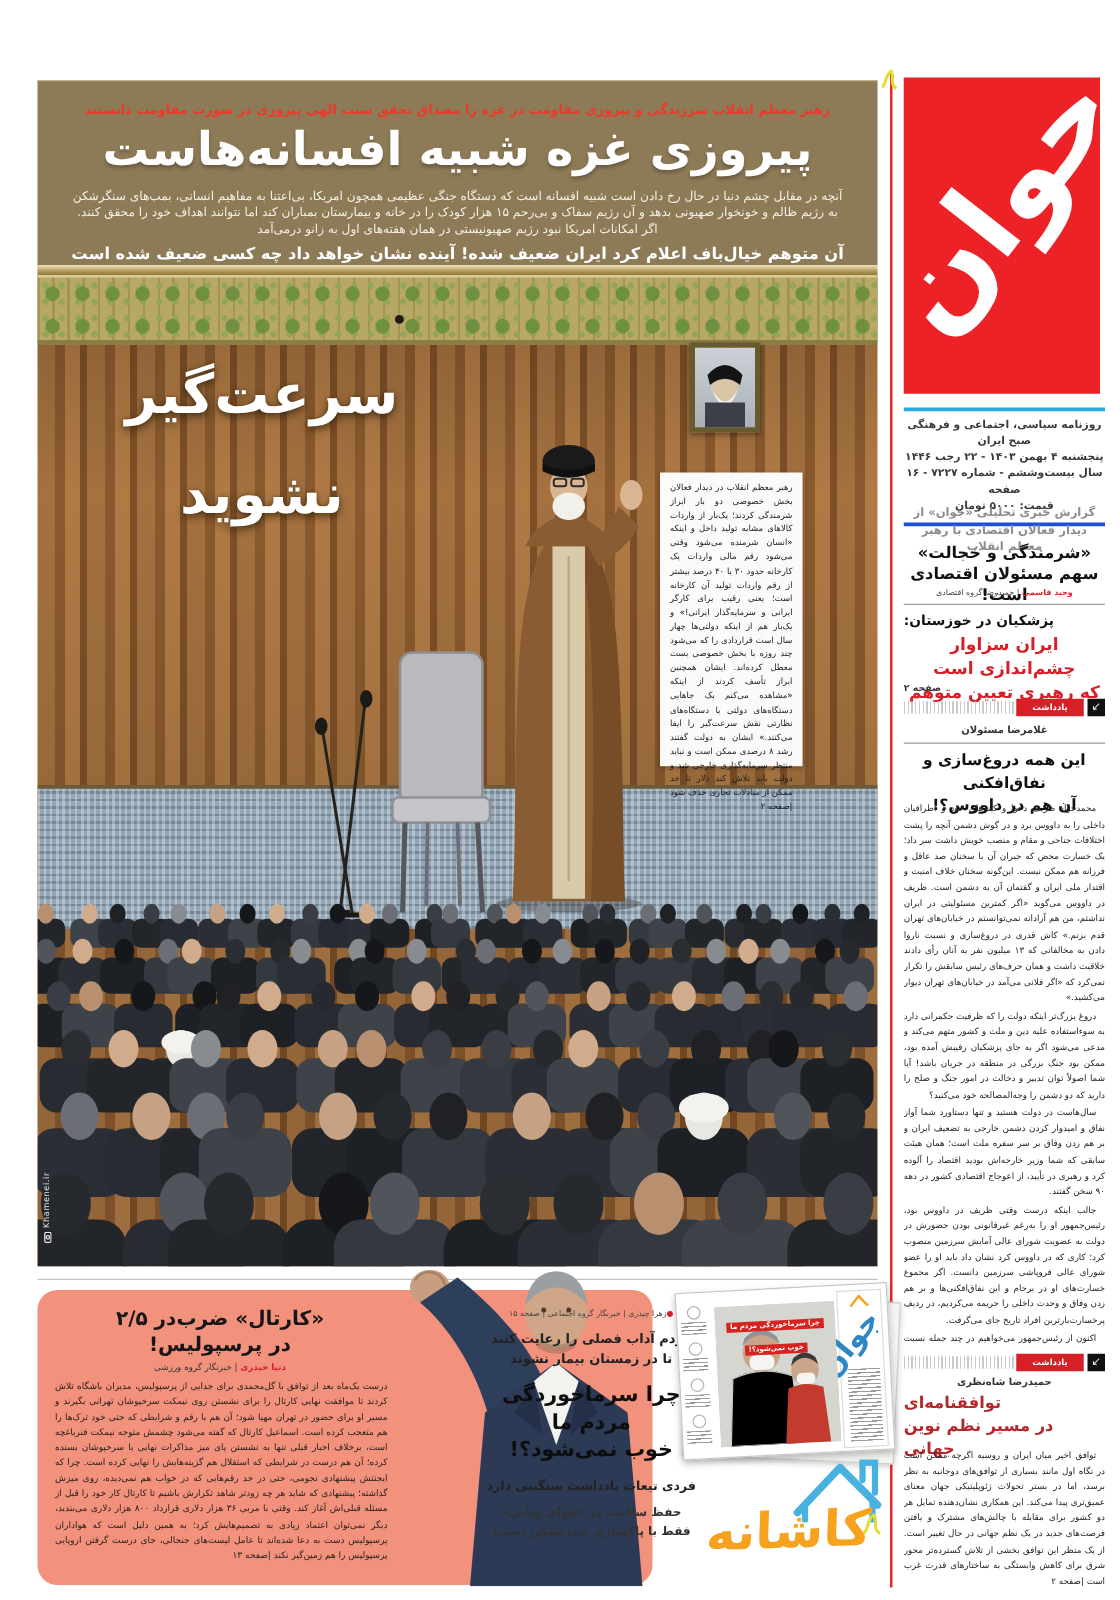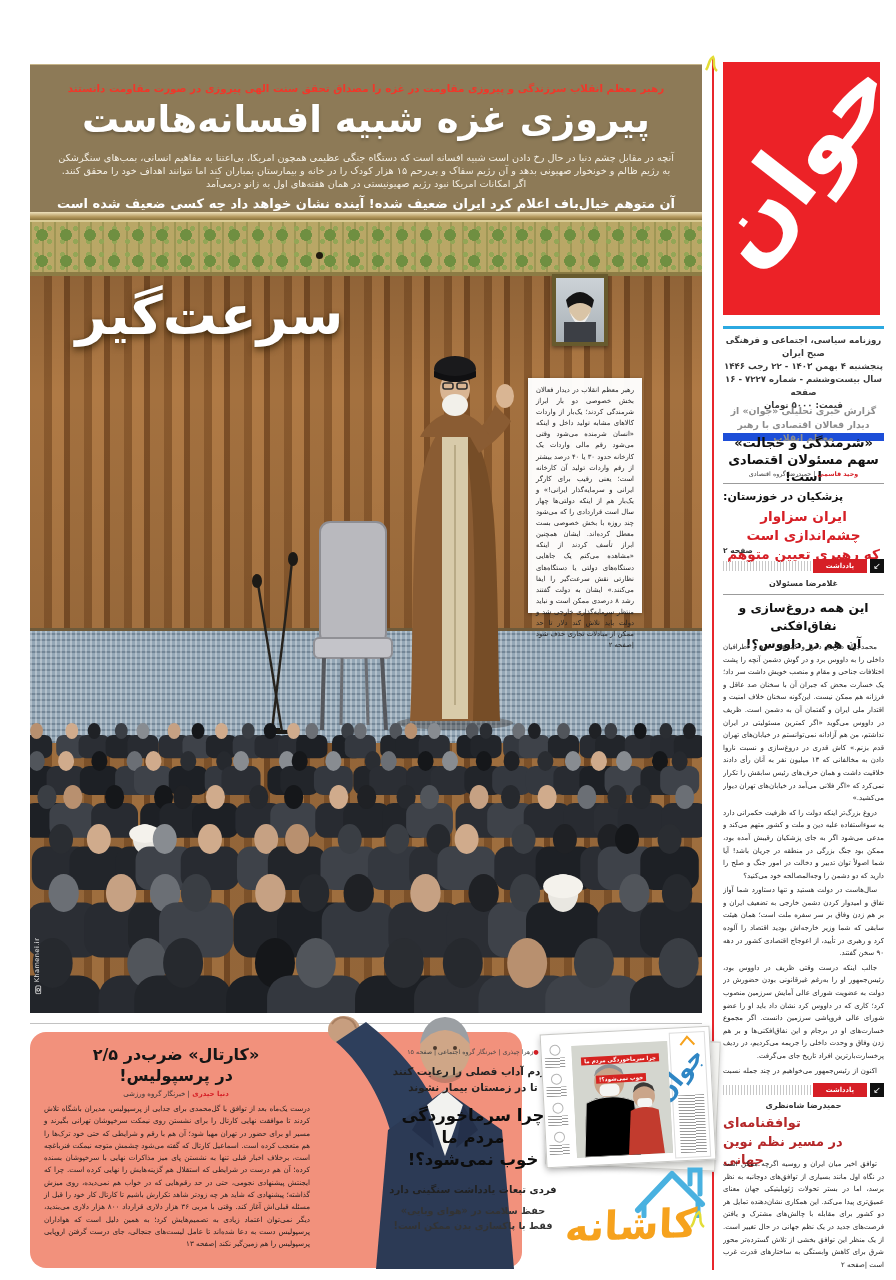--- a/index.html
+++ b/index.html
@@ -5,22 +5,22 @@
   html,body{margin:0;padding:0;background:#e9e9e9;}
   .page{position:relative;width:896px;height:1280px;background:#ffffff;overflow:hidden;
         font-family:"DejaVu Sans",sans-serif;direction:rtl;}
   .abs{position:absolute;}
 
   
   .red-rule{left:712px;top:57px;width:2px;height:1213px;background:#e8262c;}
   .logo-box{left:723px;top:62px;width:157px;height:253px;background:#ec2227;overflow:hidden;}
   .logo-word{position:absolute;left:-28px;top:48px;width:220px;color:#fff;font-size:92px;font-weight:700;
              transform:rotate(-52deg);transform-origin:center;text-align:center;line-height:1;}
-  .info-box{left:723px;top:326px;width:161px;border-top:3px solid #2ba9e1;border-bottom:8px solid #1d4ed8;
-            padding:5px 0 21px;color:#3a3a3a;font-size:8.6px;line-height:13px;font-weight:700;text-align:center;}
+  .info-box{left:723px;top:326px;width:161px;border-top:3px solid #2ba9e1;border-bottom:3px solid #1d4ed8;
+            padding:5px 0 6px;color:#3a3a3a;font-size:8.6px;line-height:13px;font-weight:700;text-align:center;}
   .sb-kicker{left:723px;top:404px;width:161px;color:#8d8d8d;font-size:9.3px;line-height:13.5px;font-weight:700;text-align:center;}
   .sb-head1{left:723px;top:434px;width:161px;color:#111;font-size:13px;line-height:17px;font-weight:700;text-align:center;}
   .sb-byline{left:723px;top:470px;width:161px;font-size:6.4px;color:#444;text-align:center;}
   .byl-red{color:#d61f26;font-weight:700;}
   .sb-div{left:723px;width:161px;height:1px;background:#9b9b9b;}
   .sb-kicker2{left:723px;top:490px;width:161px;color:#111;font-size:11px;font-weight:700;text-align:left;}
   .sb-redhead{left:723px;top:507px;width:161px;color:#d61f26;font-size:13.6px;line-height:19px;font-weight:700;text-align:center;}
   .sb-page{left:723px;top:546px;width:161px;color:#333;font-size:7.5px;font-weight:700;text-align:left;}
   .badge-row{left:723px;width:161px;height:14px;}
   .badge-hatch{position:absolute;left:0;top:2px;right:72px;height:10px;
@@ -51,21 +51,21 @@
   .frieze{position:absolute;left:0;top:0;width:100%;height:50px;background-color:#b9a766;
           background-image:radial-gradient(circle,#6f8f41 32%,transparent 34%),radial-gradient(circle,#93a656 26%,transparent 28%),
           repeating-linear-gradient(90deg,rgba(96,112,44,.30) 0 2px,transparent 2px 12px);
           background-size:24px 26px,13px 13px,auto;border-top:2px solid #d9cb95;border-bottom:4px solid #8c7c45;}
   .carpet{position:absolute;left:0;top:408px;width:100%;height:112px;background-color:#94a7b6;
           background-image:repeating-linear-gradient(90deg,rgba(255,255,255,.30) 0 2px,transparent 2px 5px),
           repeating-linear-gradient(0deg,rgba(30,50,70,.28) 0 2px,transparent 2px 6px);
           border-top:3px solid #6e5a3a;}
   .big-title{position:absolute;left:12px;top:56px;width:335px;color:#fff;font-weight:700;text-align:center;
              text-shadow:0 3px 7px rgba(50,32,8,.8),0 0 2px rgba(70,50,15,.6);}
-  .big-title .l{font-size:54px;line-height:80px;}
+  .big-title .l{font-size:44px;line-height:80px;}
   .portrait{position:absolute;left:522px;top:54px;width:48px;height:64px;background:linear-gradient(#ccd2d7,#a9b1b7);
             border:4px solid #675a2d;box-shadow:0 2px 4px rgba(0,0,0,.4);}
   .sidebox{position:absolute;left:498px;top:158px;width:114px;height:235px;background:rgba(255,255,255,.97);
            padding:7px 8px;box-sizing:border-box;color:#222;font-size:6.8px;line-height:11.1px;text-align:justify;
            box-shadow:0 1px 4px rgba(0,0,0,.35);}
   .credit{position:absolute;left:-21px;top:742px;transform:rotate(-90deg);transform-origin:center;color:#e4e4e4;
           font-size:6.5px;letter-spacing:.5px;direction:ltr;display:flex;align-items:center;gap:3px;}
   .dot-knob{position:absolute;left:286px;top:32px;width:7px;height:7px;border-radius:50%;background:#201a10;}
 
   
@@ -447,20 +447,21 @@
         <rect x="448.40997935424093" y="260.5" width="97.5" height="72.5" rx="22.5" fill="#34383f"></rect>
         <ellipse cx="497.15997935424093" cy="248" rx="20" ry="25" fill="#b8906f"></ellipse>
         <rect x="515.1872217850574" y="260.5" width="97.5" height="72.5" rx="22.5" fill="#3e4249"></rect>
         <ellipse cx="563.9372217850574" cy="248" rx="20" ry="25" fill="#3a3e44"></ellipse>
         <rect x="599.9441529600368" y="260.5" width="97.5" height="72.5" rx="22.5" fill="#22252a"></rect>
         <ellipse cx="648.6941529600368" cy="248" rx="20" ry="25" fill="#3a3e44"></ellipse>
       </svg>
 
     <div class="big-title">
       <div class="l">سرعت‌گیر</div>
+      <div class="l">نشوید</div>
     </div>
 
     <div class="sidebox">رهبر معظم انقلاب در دیدار فعالان بخش خصوصی دو بار ابراز شرمندگی کردند؛ یک‌بار از واردات کالاهای مشابه تولید داخل و اینکه «انسان شرمنده می‌شود وقتی می‌شود رقم مالی واردات یک کارخانه حدود ۳۰ یا ۴۰ درصد بیشتر از رقم واردات تولید آن کارخانه است؛ یعنی رقیب برای کارگر ایرانی و سرمایه‌گذار ایرانی!» و یک‌بار هم از اینکه دولتی‌ها چهار سال است قراردادی را که می‌شود چند روزه با بخش خصوصی بست معطل کرده‌اند. ایشان همچنین ابراز تأسف کردند از اینکه «مشاهده می‌کنم یک جاهایی دستگاه‌های دولتی یا دستگاه‌های نظارتی نقش سرعت‌گیر را ایفا می‌کنند.» ایشان به دولت گفتند رشد ۸ درصدی ممکن است و نباید منتظر سرمایه‌گذاری خارجی شد و دولت باید تلاش کند دلار تا حد ممکن از مبادلات تجاری حذف شود |صفحه ۲</div>
 
     <div class="credit">
       <svg width="9" height="7" viewBox="0 0 9 7">
         <rect x="0.5" y="1.5" width="8" height="5" rx="1" fill="none" stroke="#e4e4e4" stroke-width="1"></rect>
         <circle cx="4.5" cy="4" r="1.4" fill="none" stroke="#e4e4e4" stroke-width="1"></circle>
       </svg>
       <span>Khamenei.ir</span>

